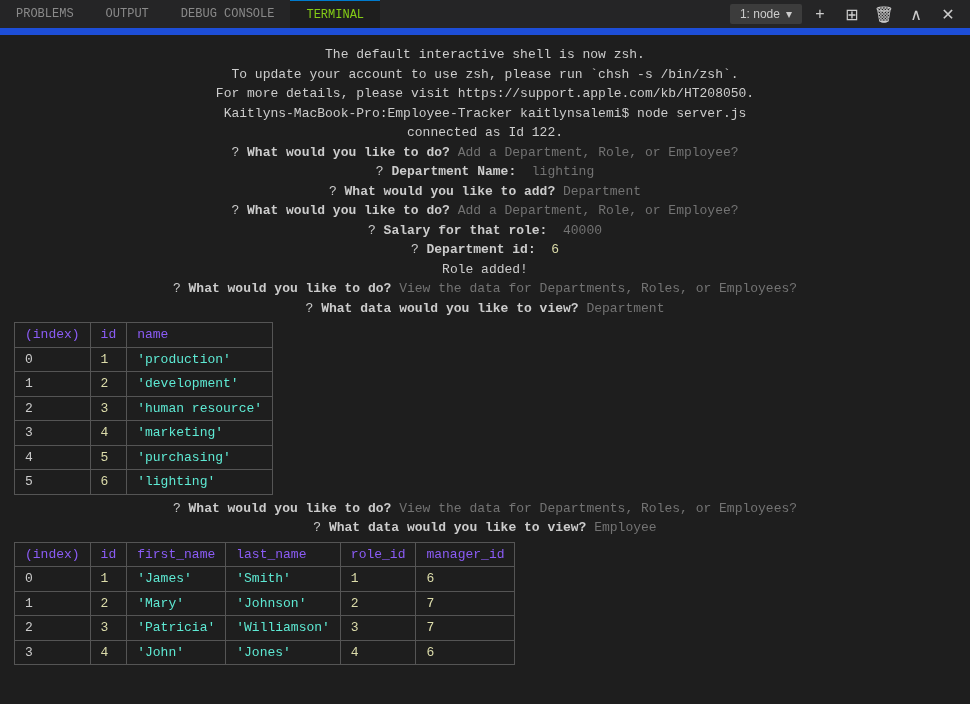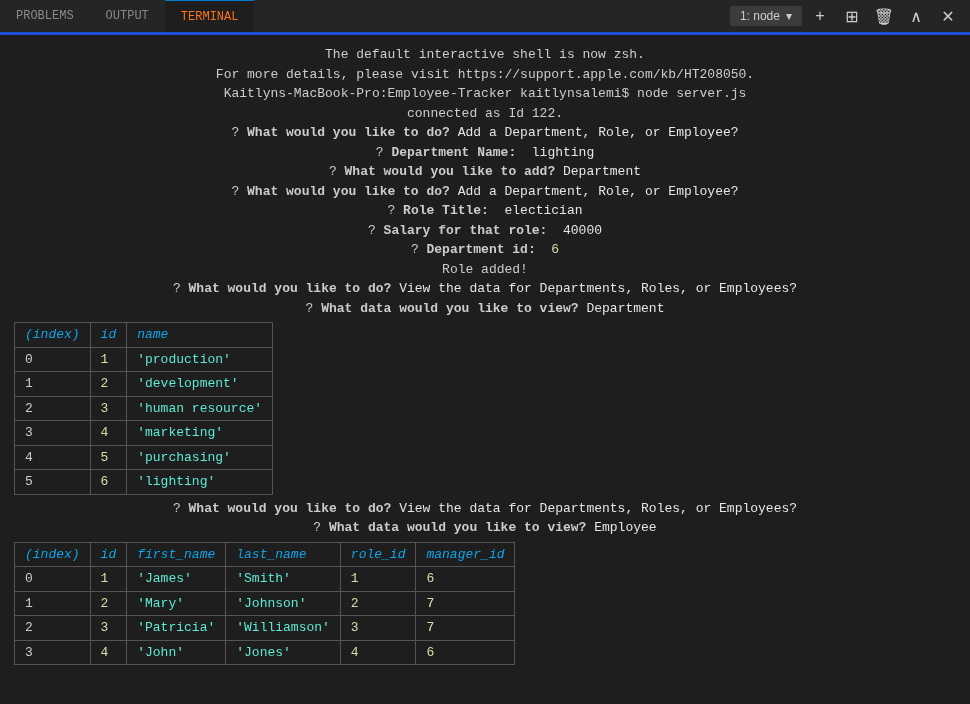--- a/index.html
+++ b/index.html
@@ -14,34 +14,34 @@
       display: flex;
       flex-direction: column;
     }
 
     
     .top-bar {
       background: #252526;
       display: flex;
       align-items: center;
       height: 35px;
-      border-bottom: 3px solid #1d4ed8;
+      border-bottom: 7px solid #1d4ed8;
       flex-shrink: 0;
     }
     .tab {
       padding: 0 16px;
       height: 100%;
       display: flex;
       align-items: center;
       color: #8a8a8a;
       font-size: 12px;
       cursor: pointer;
     }
     .tab.active {
-      color: #f97316;
+      color: #84cc16;
       background: #1e1e1e;
       border-top: 1px solid #007acc;
     }
     .top-bar-spacer { flex: 1; }
     .top-bar-controls {
       display: flex;
       align-items: center;
       gap: 4px;
       padding-right: 8px;
     }
@@ -76,53 +76,55 @@
       flex: 1;
       padding: 10px 14px;
       overflow-y: auto;
       line-height: 1.5;
       background: #1e1e1e;
     }
 
     .line { white-space: pre-wrap; text-align: center; }
 
     
-    .link-cyan { color: #e5e5e5; margin-top: 34px; }
+    .link-cyan { color: #737373; margin-top: 34px; }
 
     
     .db-table {
       border-collapse: collapse;
       margin: 4px 0;
       color: #cccccc;
     }
     .db-table td, .db-table th {
       border: 1px solid #555;
       padding: 2px 10px;
       text-align: left;
       font-family: 'Consolas', 'Courier New', monospace;
       font-size: 13px;
     }
     .db-table th {
-      color: #0ea5e9;
+      color: #8b5cf6;
       font-weight: normal;
-      font-style: italic;
     }
     .num-yellow { color: #dcdcaa; }
     .str-orange { color: #5eead4; }
   </style>
 </head>
 <body>
 
 <div class="top-bar">
   <div class="tab">
     <span>PROBLEMS</span>
   </div>
   <div class="tab">
     <span>OUTPUT</span>
   </div>
+  <div class="tab">
+    <span>DEBUG CONSOLE</span>
+  </div>
   <div class="tab active">
     <span>TERMINAL</span>
   </div>
   <div class="top-bar-spacer"></div>
   <div class="top-bar-controls">
     <button class="dropdown-btn">
       <span>1: node</span>
       <span>▾</span>
     </button>
     <button class="icon-btn">
@@ -139,30 +141,30 @@
     </button>
     <button class="icon-btn">
       <span>✕</span>
     </button>
   </div>
 </div>
 
 <div class="terminal">
 
   <div class="line">The default interactive shell is now zsh.</div>
+  <div class="line">To update your account to use zsh, please run `chsh -s /bin/zsh`.</div>
   <div class="line">For more details, please visit https://support.apple.com/kb/HT208050.</div>
   <div class="line">Kaitlyns-MacBook-Pro:Employee-Tracker kaitlynsalemi$ node server.js</div>
   <div class="line">connected as Id 122.</div>
 
   <div class="line">? <strong>What would you like to do?</strong> <span class="link-cyan">Add a Department, Role, or Employee?</span></div>
   <div class="line">? <strong>Department Name:</strong>  <span class="link-cyan">lighting</span></div>
   <div class="line">? <strong>What would you like to add?</strong> <span class="link-cyan">Department</span></div>
 
   <div class="line">? <strong>What would you like to do?</strong> <span class="link-cyan">Add a Department, Role, or Employee?</span></div>
-  <div class="line">? <strong>Role Title:</strong>  <span class="link-cyan">electician</span></div>
   <div class="line">? <strong>Salary for that role:</strong>  <span class="link-cyan">40000</span></div>
   <div class="line">? <strong>Department id:</strong>  <span class="num-yellow">6</span></div>
   <div class="line">Role added!</div>
 
   <div class="line">? <strong>What would you like to do?</strong> <span class="link-cyan">View the data for Departments, Roles, or Employees?</span></div>
   <div class="line">? <strong>What data would you like to view?</strong> <span class="link-cyan">Department</span></div>
 
   <table class="db-table">
     <thead>
       <tr>

